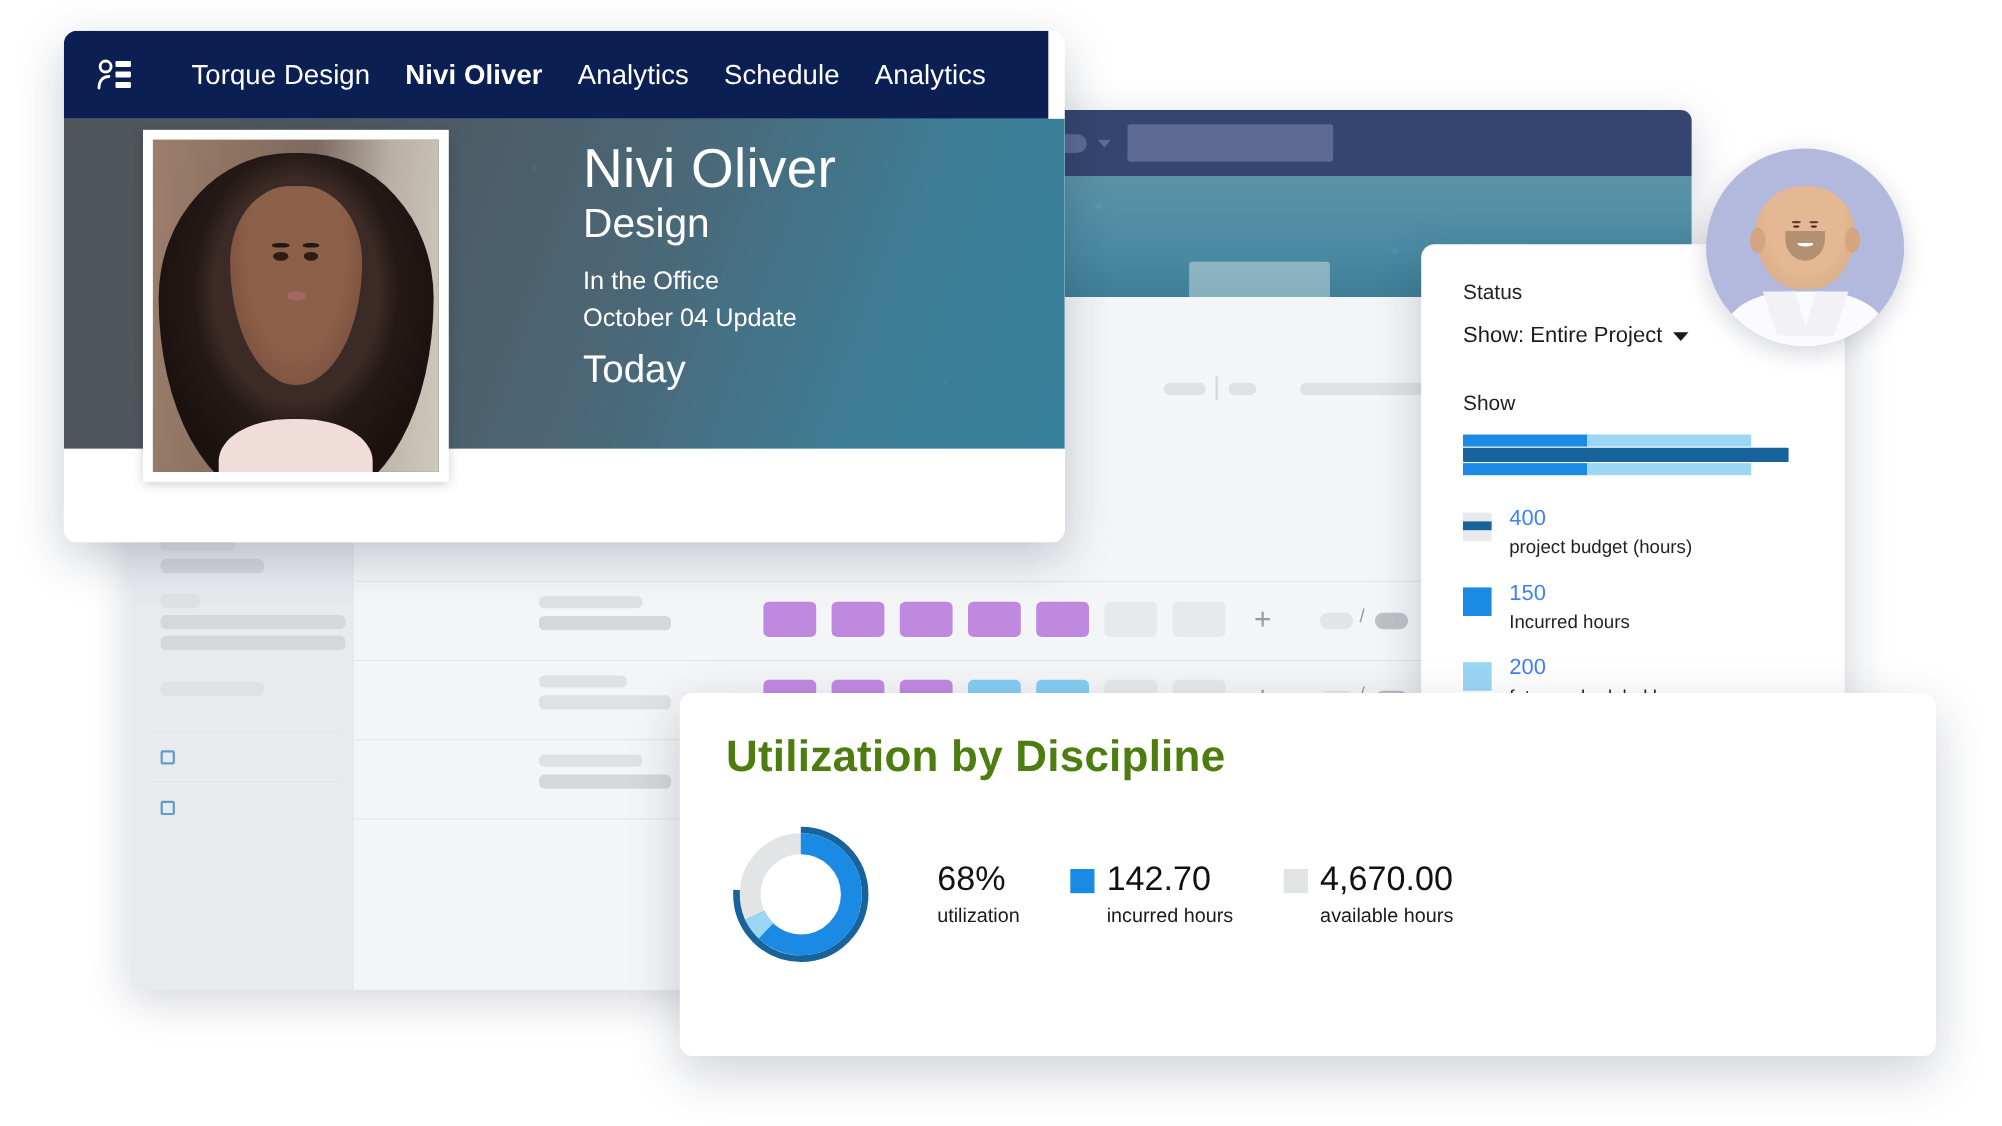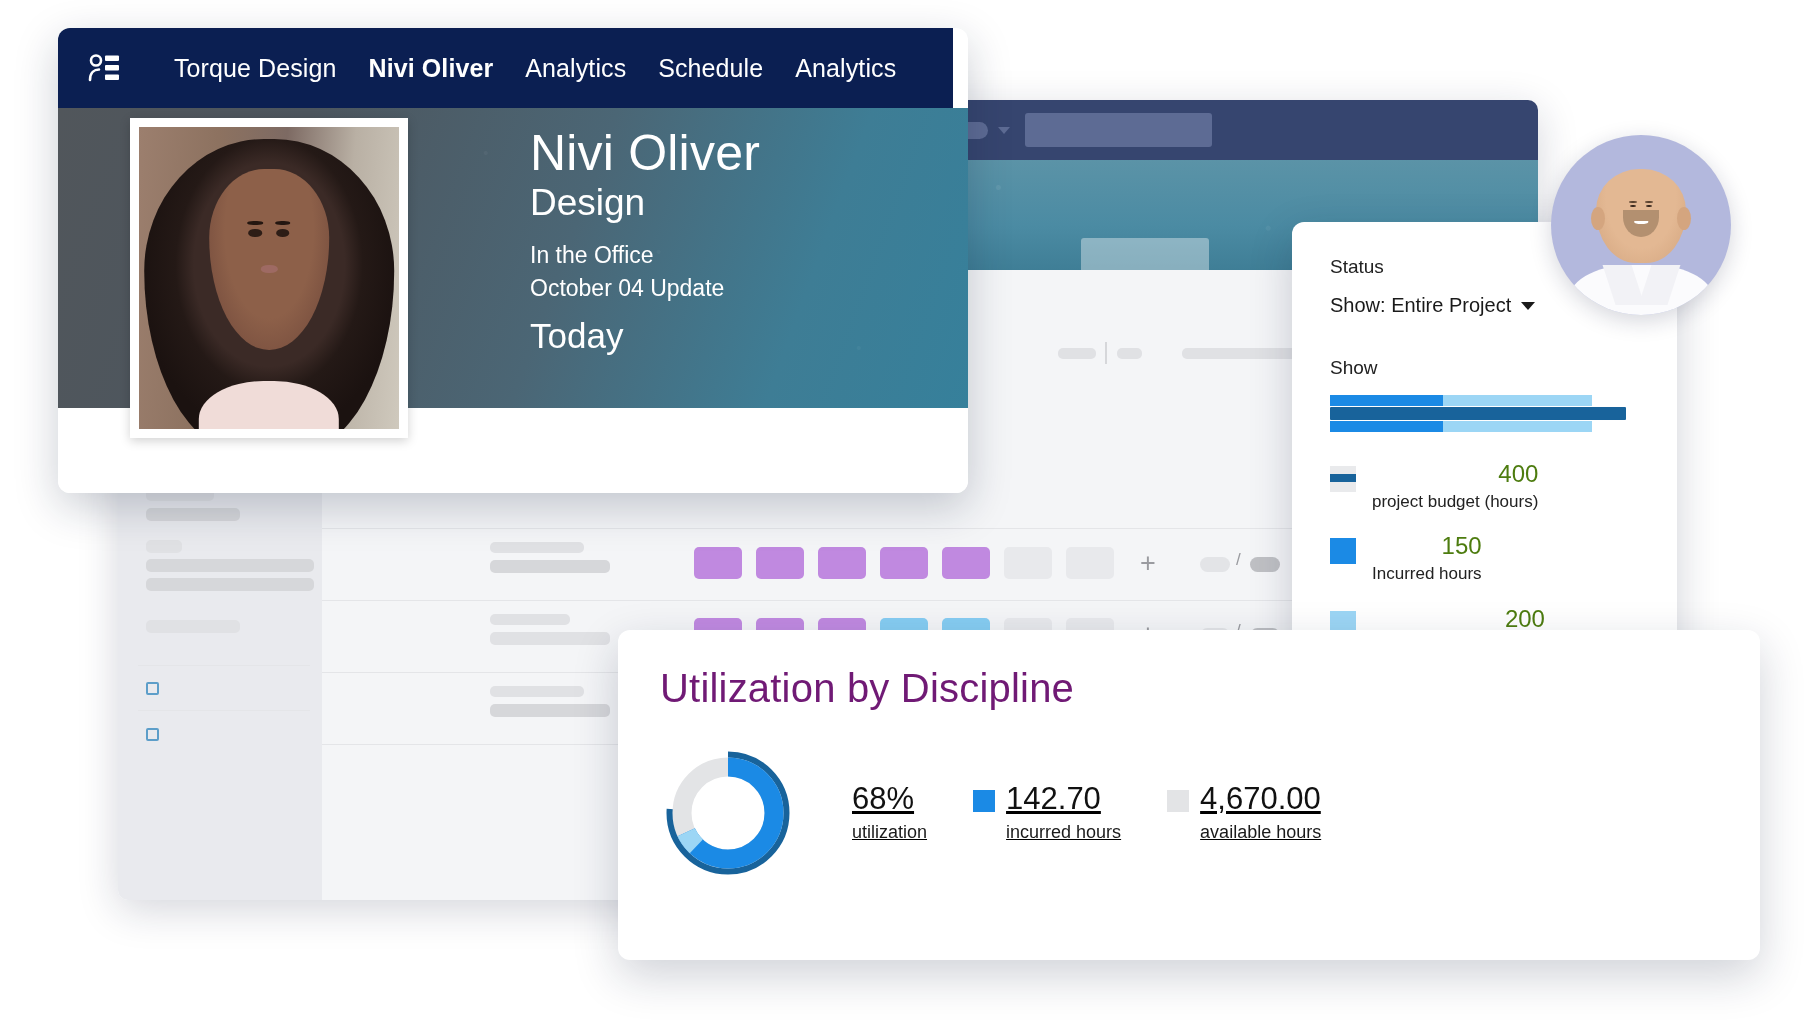--- a/index.html
+++ b/index.html
@@ -219,21 +219,21 @@
   .seg.fut { background: #9cd6f5; }
   .legend { margin-top: 28px; }
   .leg-row { display: flex; align-items: flex-start; gap: 16px; margin-bottom: 20px; }
   .swatch { flex: 0 0 auto; width: 26px; height: 26px; margin-top: 5px; }
   .swatch.budget { background: #e9eaec; position: relative; }
   .swatch.budget::after { content:""; position:absolute; left:0; right:0; top:8px; height:8px; background:#18639b; }
   .swatch.incurred { background: #1b8ae5; }
   .swatch.future   { background: #9cd6f5; }
   .swatch.green    { background: #fff; border: 3px solid #00b84f; position: relative; }
   .swatch.green::after { content:""; position:absolute; left:50%; top:50%; transform:translate(-50%,-50%); width:9px; height:9px; background:#00b84f; }
-  .leg-val { font-size: 24px; color: #4d7c0f; line-height: 1.05; font-weight: 400; text-align: right; }
+  .leg-val { font-size: 20px; color: #3b82f6; line-height: 1.05; font-weight: 400; }
   .leg-cap { font-size: 17px; color: #222; margin-top: 5px; line-height: 1.3; }
   .leg-inline { display: flex; align-items: baseline; gap: 9px; flex-wrap: wrap; }
   .leg-inline .leg-cap { margin-top: 0; }
   .avatar-circle {
     position: absolute; left: 1551px; top: 135px; width: 180px; height: 180px;
     border-radius: 50%; overflow: hidden; background: #b3b8dd;
     box-shadow: 0 6px 22px rgba(20,30,60,.18); z-index: 6;
   }
   .a-head {
     position: absolute; left: 50%; top: 19%; width: 50%; height: 52%;
@@ -265,26 +265,26 @@
   .a-collarR { right: 32%; transform: skewX(-18deg); }
 
   
   .util-card {
     position: absolute; left: 618px; top: 630px;
     width: 1142px; height: 330px;
     background: #fff; border-radius: 12px;
     box-shadow: 0 16px 46px rgba(20,30,60,.20);
     padding: 36px 0 0 42px;
   }
-  .util-title { font-size: 40px; color: #701a75; font-weight: 400; letter-spacing: .2px; }
+  .util-title { font-size: 40px; color: #4d7c0f; font-weight: 700; letter-spacing: .2px; }
   .util-range { font-size: 21px; color: #1a1a1a; margin-top: 14px; }
   .util-body { display: flex; align-items: center; margin-top: 34px; }
   .donut { position: relative; width: 136px; height: 136px; flex: 0 0 auto; }
   .donut svg { display: block; }
-  .stats { display: flex; align-items: flex-start; margin-left: 56px; text-decoration: underline; }
+  .stats { display: flex; align-items: flex-start; margin-left: 56px; }
   .stat { display: flex; align-items: flex-start; gap: 11px; }
   .stat + .stat { margin-left: 46px; }
   .stat-sw { flex: 0 0 auto; width: 22px; height: 22px; margin-top: 7px; }
   .stat-sw.target { background: #e9eaec; position: relative; }
   .stat-sw.target::after { content:""; position:absolute; left:0; right:0; top:7px; height:7px; background:#18639b; }
   .stat-sw.incurred { background: #1b8ae5; }
   .stat-sw.future { background: #9cd6f5; }
   .stat-sw.available { background: #e3e4e6; }
   .stat-val { font-size: 31px; color: #111; line-height: 1.05; white-space: nowrap; }
   .stat-cap { font-size: 18px; color: #1a1a1a; margin-top: 7px; white-space: nowrap; }

